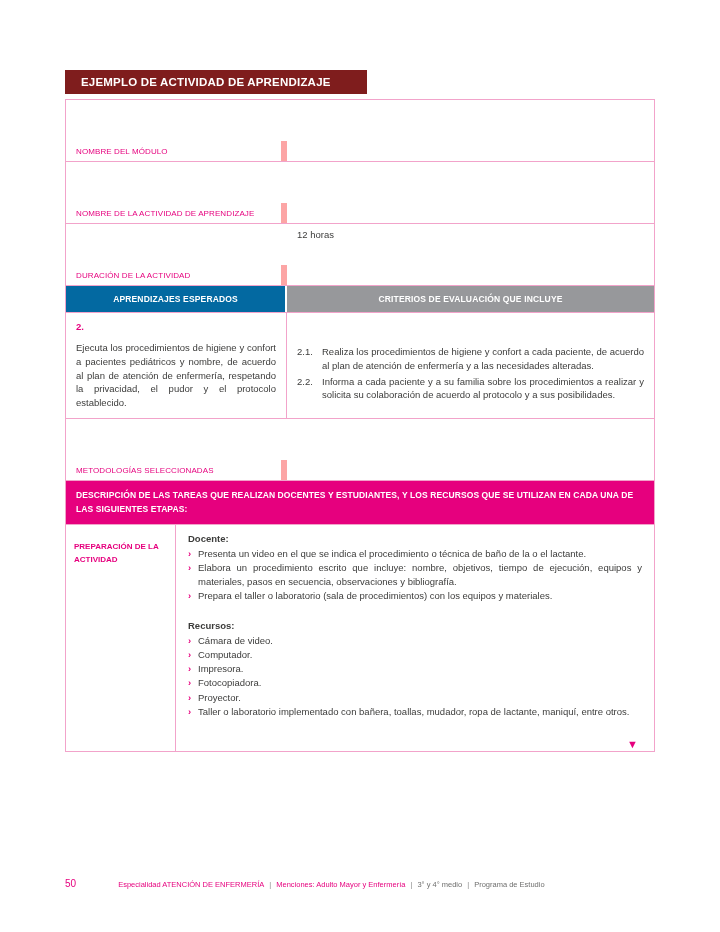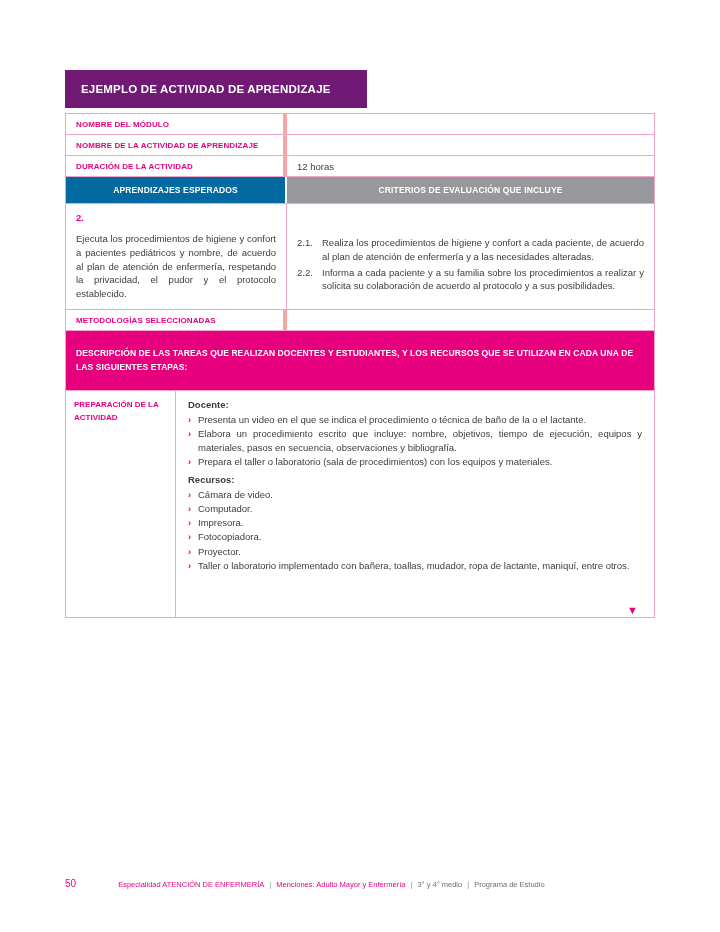--- a/index.html
+++ b/index.html
@@ -8,33 +8,34 @@
     background:#ffffff;
     font-family:"Liberation Sans", sans-serif;
     color:#3c3c3b;
     position:relative;
     overflow:hidden;
   }
   .page { position:absolute; inset:0; background:#fff; }
   .content { position:absolute; left:65px; top:70px; width:590px; }
 
   .title-banner {
-    width:302px; height:38px;
-    background:#701a75; color:#fff;
+    width:302px; height:24px;
+    background:#7f1d1d; color:#fff;
     font-weight:bold; font-size:11.5px; letter-spacing:0.2px;
     display:flex; align-items:center; padding-left:16px;
   }
 
   .table { position:relative; margin-top:5px; border:1px solid #f2a3ca; }
   .row { display:flex; border-bottom:1px solid #f2a3ca; }
 
   .label-cell {
     flex:0 0 221px; padding:6px 10px 5px;
-    color:#e6007e; font-weight:bold; font-size:8px; letter-spacing:0.1px;
-    border-right:4px solid #fca5a5;
+    color:#e6007e; font-weight:normal; font-size:8px; letter-spacing:0.1px;
+    border-right:6px solid #fca5a5;
+    margin-top:41px;
   }
   .value-cell { flex:1; padding:5px 10px 4px; font-size:9.5px; color:#3c3c3b; }
   .value-bold { font-weight:bold; }
 
   .header-cell {
     padding:8px 6px; color:#fff; font-weight:bold; font-size:8.5px;
     text-align:center; letter-spacing:0.15px;
   }
   .header-left { flex:0 0 221px; background:#0369a1; border-right:2px solid #fff; }
   .header-right { flex:1; background:#97989b; }
@@ -43,32 +44,32 @@
   .expected-number { color:#e6007e; font-weight:bold; margin-bottom:9px; font-size:9.5px; }
   .para { text-align:justify; line-height:1.45; }
 
   .criteria-cell { flex:1; padding:8px 10px; font-size:9.5px;margin-top:24px; }
   .criterion { display:flex; line-height:1.45; margin-bottom:2px; }
   .crit-num { flex:0 0 25px; }
   .crit-text { flex:1; text-align:justify; }
 
   .desc-banner {
     background:#e6007e; color:#fff; font-weight:bold; font-size:8.5px;
-    padding:15px 10px; line-height:1.7; letter-spacing:0.1px;
+    padding:7px 10px; line-height:1.7; letter-spacing:0.1px;
     border-bottom:1px solid #f2a3ca;
   }
 
   .prep-row { min-height:226px; border-bottom:none; }
   .prep-label {
-    flex:0 0 110px; border-right:1px solid #f2a3ca; padding:8px 8px;
+    flex:0 0 110px; border-right:1px solid #f2a3ca; padding:16px 8px;
     color:#e6007e; font-weight:bold; font-size:8px; line-height:1.6;
   }
   .prep-content { flex:1; padding:8px 12px 8px 12px; font-size:9.5px; }
   .section-heading { font-weight:bold; margin:0 0 3px 0; font-size:9.5px; }
-  .recursos-heading { margin-top:4px; }
+  .recursos-heading { margin-top:16px; }
   ul.bullets { list-style:none; margin:0; }
   ul.bullets li { display:flex; line-height:1.5; }
   .bullet { flex:0 0 10px; color:#e6007e; font-weight:bold; }
   .li-text { flex:1; text-align:justify; }
 
   .continuation-arrow {
     position:absolute; right:16px; bottom:1px;
     color:#e6007e; font-size:11px; line-height:1;
   }
 

